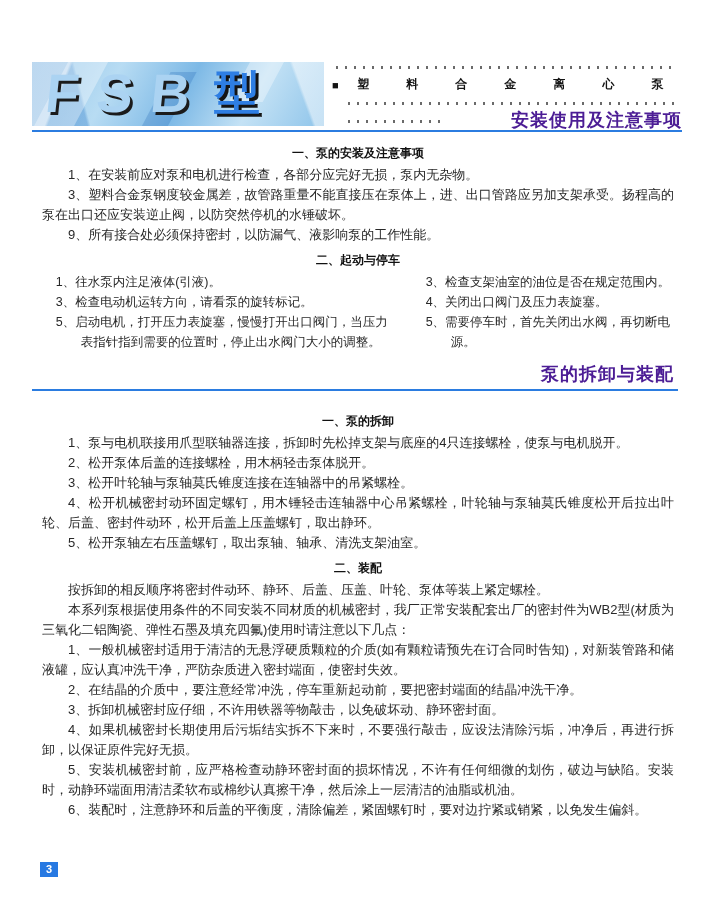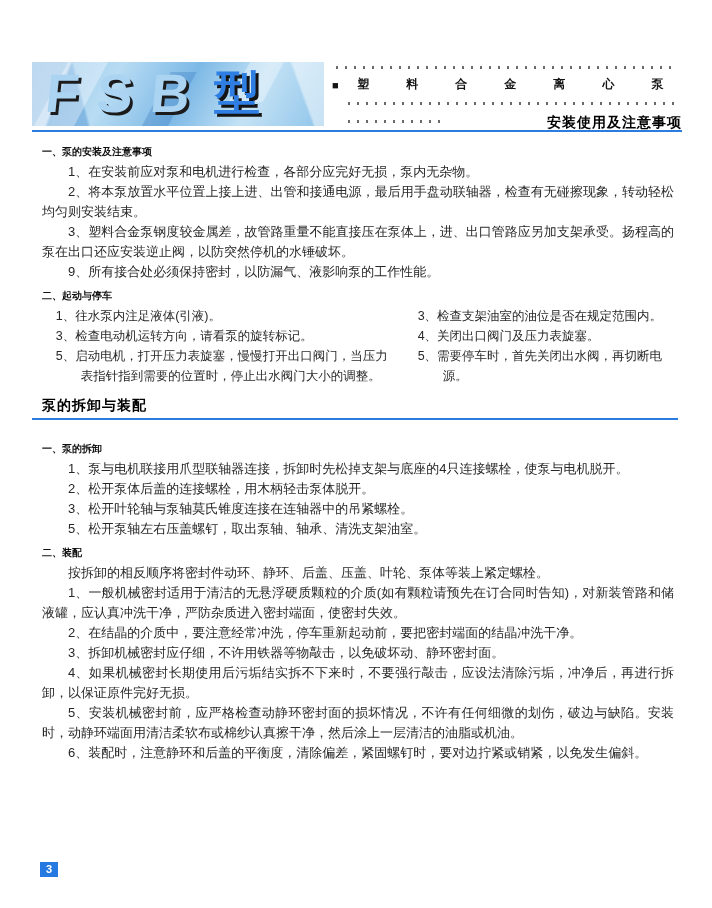--- a/index.html
+++ b/index.html
@@ -44,33 +44,33 @@
   .dotrow.r2{position:absolute;left:16px;right:6px;top:38px;}
   .dotrow.r3{position:absolute;left:16px;width:92px;top:56px;}
   .product-chars{
     position:absolute;left:0;top:12px;right:0;
     font-size:12px;font-weight:bold;color:#141414;
     letter-spacing:0;display:flex;justify-content:space-between;align-items:center;
   }
   .product-chars .bullet{font-size:11px;}
   .product-chars .chars{flex:1;display:flex;justify-content:space-around;font-size:12px;}
   .blue-title{
-    font-size:14px;font-weight:bold;color:#000000;letter-spacing:1px;
+    font-size:18px;font-weight:bold;color:#4c1d95;letter-spacing:1px;
   }
   .header .blue-title{position:absolute;right:0;bottom:-2px;}
   .rule{border:none;border-top:2px solid #2b7ce0;margin:0;}
   .rule.top{position:absolute;left:32px;right:30px;top:130px;}
   
   .content{position:absolute;left:42px;right:38px;top:138px;}
-  .sec-head{font-size:10px;font-weight:bold;color:#111;margin:7px 0 3px 0;}
+  .sec-head{font-size:12px;font-weight:bold;color:#111;margin:7px 0 3px 0;text-align:center;}
   p.item{margin:0;font-size:13px;line-height:20px;text-align:justify;text-indent:2em;}
-  .twocol{display:grid;grid-template-columns:56% 44%;column-gap:8px;margin-top:1px;}
+  .twocol{display:grid;grid-template-columns:56% 44%;column-gap:16px;margin-top:1px;}
   .twocol p{margin:0;font-size:12.5px;line-height:20px;text-indent:0;
             padding-left:3.1em;text-indent:-2em;text-align:left;}
-  .mid-heading{position:relative;margin-top:10px;margin-bottom:22px;text-align:left;}
+  .mid-heading{position:relative;margin-top:10px;margin-bottom:22px;text-align:right;}
   .mid-heading .blue-title{display:inline-block;padding-bottom:3px;}
   .mid-heading .rule2{border-top:2px solid #2b7ce0;margin:0 -4px 0 -10px;}
   .assembly-p{margin:0;font-size:13px;line-height:20px;text-indent:2em;text-align:justify;}
   
   .page-badge{
     position:absolute;left:40px;top:862px;min-width:10px;height:15px;
     background:#2779e2;color:#fff;font-size:11px;font-weight:bold;
     text-align:center;line-height:15px;padding:0 4px;
   }
 </style>
@@ -109,21 +109,20 @@
       <div class="dotrow r3"></div>
     </div>
     <div class="blue-title">安装使用及注意事项</div>
   </div>
   <hr class="rule top">
 
   <div class="content">
 
     <div class="sec-head">一、泵的安装及注意事项</div>
     <p class="item">1、在安装前应对泵和电机进行检查，各部分应完好无损，泵内无杂物。</p>
-    <p class="item">2、将本泵放置水平位置上接上进、出管和接通电源，最后用手盘动联轴器，检查有无碰擦现象，转动轻松均匀则安装结束。</p>
     <p class="item">3、塑料合金泵钢度较金属差，故管路重量不能直接压在泵体上，进、出口管路应另加支架承受。扬程高的泵在出口还应安装逆止阀，以防突然停机的水锤破坏。</p>
     <p class="item">9、所有接合处必须保持密封，以防漏气、液影响泵的工作性能。</p>
 
     <div class="sec-head">二、起动与停车</div>
     <div class="twocol">
       <div>
         <p>1、往水泵内注足液体(引液)。</p>
         <p>3、检查电动机运转方向，请看泵的旋转标记。</p>
         <p>5、启动电机，打开压力表旋塞，慢慢打开出口阀门，当压力表指针指到需要的位置时，停止出水阀门大小的调整。</p>
       </div>
@@ -136,26 +135,28 @@
 
     <div class="mid-heading">
       <span class="blue-title">泵的拆卸与装配</span>
       <div class="rule2"></div>
     </div>
 
     <div class="sec-head">一、泵的拆卸</div>
     <p class="item">1、泵与电机联接用爪型联轴器连接，拆卸时先松掉支架与底座的4只连接螺栓，使泵与电机脱开。</p>
     <p class="item">2、松开泵体后盖的连接螺栓，用木柄轻击泵体脱开。</p>
     <p class="item">3、松开叶轮轴与泵轴莫氏锥度连接在连轴器中的吊紧螺栓。</p>
+    <p class="item">4、松开机械密封动环固定螺钉，用木锤轻击连轴器中心吊紧螺栓，叶轮轴与泵轴莫氏锥度松开后拉出叶轮、后盖、密封件动环，松开后盖上压盖螺钉，取出静环。</p>
     <p class="item">5、松开泵轴左右压盖螺钉，取出泵轴、轴承、清洗支架油室。</p>
 
     <div class="sec-head">二、装配</div>
     <p class="assembly-p">按拆卸的相反顺序将密封件动环、静环、后盖、压盖、叶轮、泵体等装上紧定螺栓。</p>
 
 
+    <p class="item">本系列泵根据使用条件的不同安装不同材质的机械密封，我厂正常安装配套出厂的密封件为WB2型(材质为三氧化二铝陶瓷、弹性石墨及填充四氟)使用时请注意以下几点：</p>
     <p class="item">1、一般机械密封适用于清洁的无悬浮硬质颗粒的介质(如有颗粒请预先在订合同时告知)，对新装管路和储液罐，应认真冲洗干净，严防杂质进入密封端面，使密封失效。</p>
     <p class="item">2、在结晶的介质中，要注意经常冲洗，停车重新起动前，要把密封端面的结晶冲洗干净。</p>
     <p class="item">3、拆卸机械密封应仔细，不许用铁器等物敲击，以免破坏动、静环密封面。</p>
     <p class="item">4、如果机械密封长期使用后污垢结实拆不下来时，不要强行敲击，应设法清除污垢，冲净后，再进行拆卸，以保证原件完好无损。</p>
     <p class="item">5、安装机械密封前，应严格检查动静环密封面的损坏情况，不许有任何细微的划伤，破边与缺陷。安装时，动静环端面用清洁柔软布或棉纱认真擦干净，然后涂上一层清洁的油脂或机油。</p>
     <p class="item">6、装配时，注意静环和后盖的平衡度，清除偏差，紧固螺钉时，要对边拧紧或销紧，以免发生偏斜。</p>
 
   </div>
 
   <div class="page-badge">3</div>

